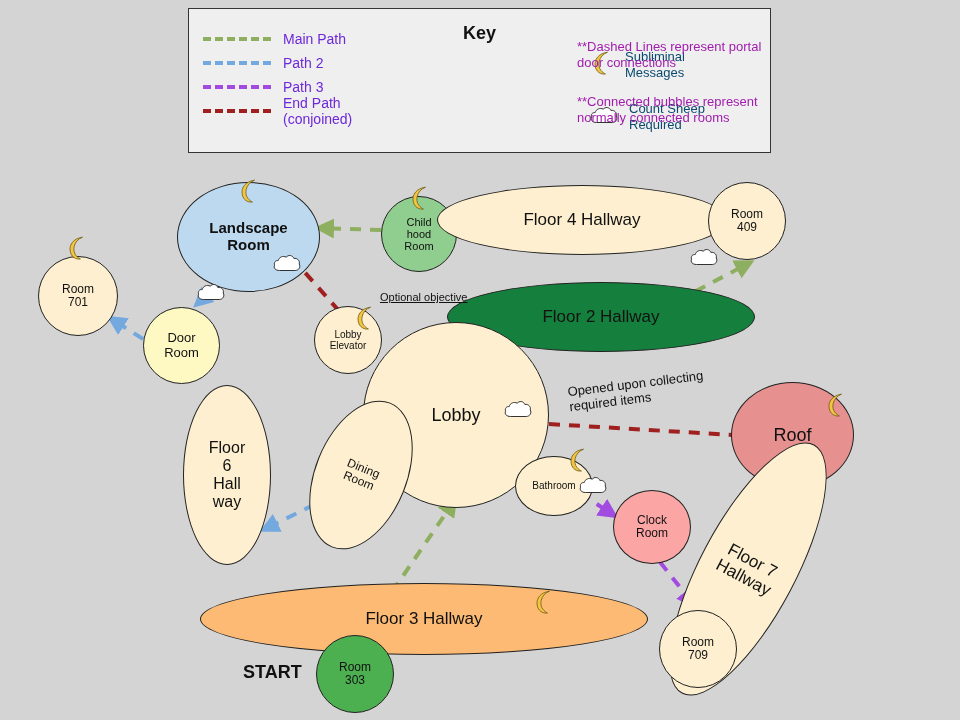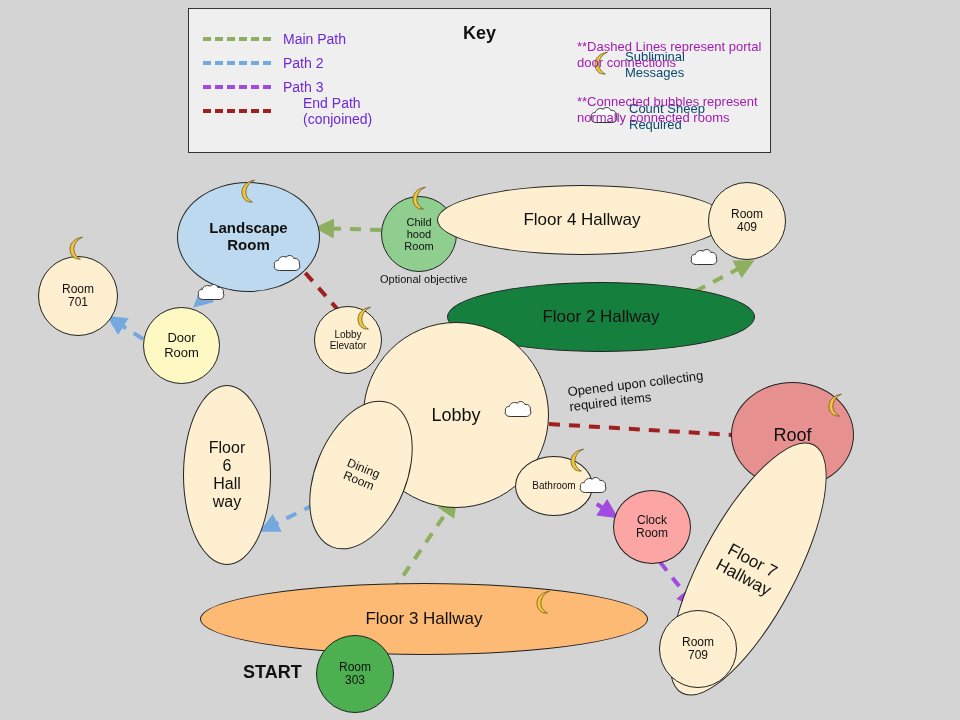--- a/index.html
+++ b/index.html
@@ -229,21 +229,21 @@
           <span class="key-line-label">Main Path</span>
         </div>
         <div class="key-line-row" style="top: 42px;">
           <span class="key-dash" style="border-top-color: rgb(116, 169, 224);"></span>
           <span class="key-line-label">Path 2</span>
         </div>
         <div class="key-line-row" style="top: 66px;">
           <span class="key-dash" style="border-top-color: rgb(162, 75, 224);"></span>
           <span class="key-line-label">Path 3</span>
         </div>
-        <div class="key-line-row" style="top: 90px; gap: 20px;">
+        <div class="key-line-row" style="top: 90px;">
           <span class="key-dash" style="border-top-color: rgb(160, 31, 31);"></span>
           <span class="key-line-label">End Path
 (conjoined)</span>
         </div>
       </div>
     <div id="key-syms">
         <div class="key-sym-row" style="top: 40px;">
           <span><svg viewBox="0 0 26 26" width="26" height="26">
               <path d="M18.5 2.2 C 9.5 3.5 5.0 9.5 6.2 16.2 C 7.2 21.8 11.5 24.6 16.4 24.0 C 11.0 21.2 9.0 16.5 10.2 11.4 C 11.2 7.0 14.3 3.8 18.5 2.2 Z" fill="#f4c542" stroke="#6b5a12" stroke-width="0.8"></path>
             </svg></span>
@@ -296,18 +296,18 @@
           <path d="M7.5 18.5 C 3.2 18.5 1.3 15.6 2.6 13.2 C 1.6 10.4 3.6 8.2 6.2 8.6 C 7.0 5.2 11.0 3.4 14.2 5.2 C 16.2 2.6 20.6 3.0 21.8 6.4 C 25.4 5.8 28.2 8.8 27.2 12.0 C 29.0 14.6 27.0 18.5 23.2 18.5 Z" fill="#ffffff" stroke="#333" stroke-width="1"></path>
         </svg></div>
       <div class="sheep" style="left: 503px; top: 398px;"><svg viewBox="0 0 30 22" width="30" height="22">
           <path d="M7.5 18.5 C 3.2 18.5 1.3 15.6 2.6 13.2 C 1.6 10.4 3.6 8.2 6.2 8.6 C 7.0 5.2 11.0 3.4 14.2 5.2 C 16.2 2.6 20.6 3.0 21.8 6.4 C 25.4 5.8 28.2 8.8 27.2 12.0 C 29.0 14.6 27.0 18.5 23.2 18.5 Z" fill="#ffffff" stroke="#333" stroke-width="1"></path>
         </svg></div>
       <div class="sheep" style="left: 578px; top: 474px;"><svg viewBox="0 0 30 22" width="30" height="22">
           <path d="M7.5 18.5 C 3.2 18.5 1.3 15.6 2.6 13.2 C 1.6 10.4 3.6 8.2 6.2 8.6 C 7.0 5.2 11.0 3.4 14.2 5.2 C 16.2 2.6 20.6 3.0 21.8 6.4 C 25.4 5.8 28.2 8.8 27.2 12.0 C 29.0 14.6 27.0 18.5 23.2 18.5 Z" fill="#ffffff" stroke="#333" stroke-width="1"></path>
         </svg></div>
     </div>
   <div id="text-layer">
-      <div class="free-text" style="left: 380px; top: 273px; font-size: 11px;">Optional objective</div>
+      <div class="free-text" style="left: 380px; top: 291px; font-size: 11px; text-decoration: underline;">Optional objective</div>
       <div class="free-text" style="left: 568px; top: 376px; font-size: 13px; transform: rotate(-7deg);">Opened upon collecting
 required items</div>
       <div class="free-text" style="left: 243px; top: 662px; font-size: 18px; font-weight: bold;">START</div>
     </div>
 </div>
 
 </body></html>

